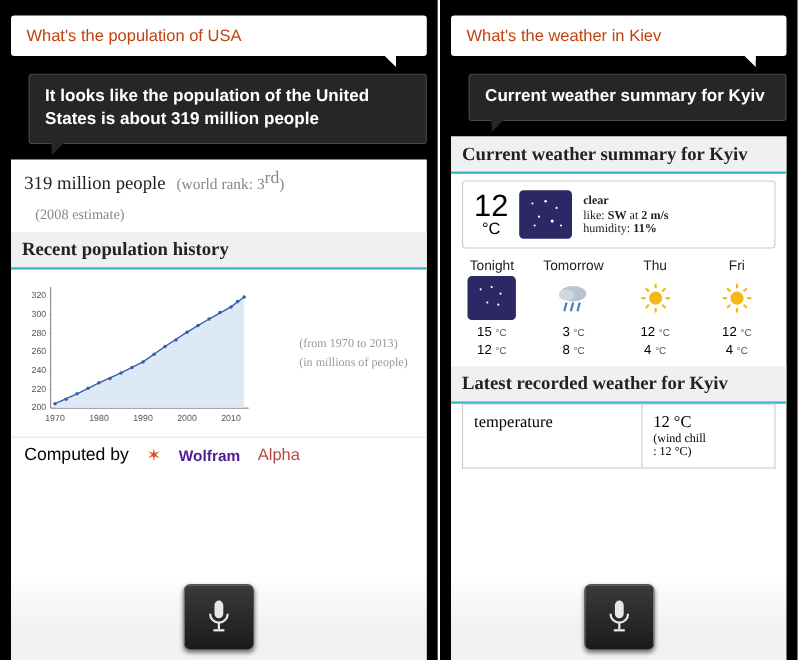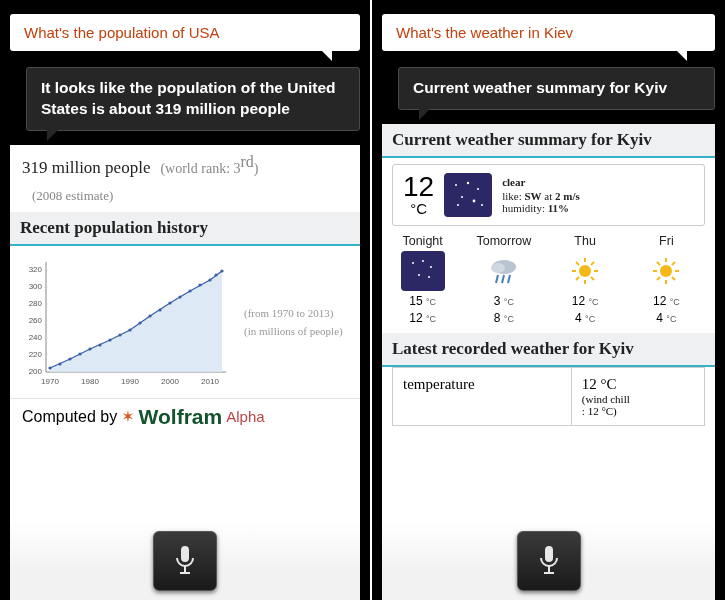--- a/index.html
+++ b/index.html
@@ -100,32 +100,33 @@
   }
   .chart-svg { flex: 1; height: 140px; }
   .chart-note {
     width: 110px;
     color: #999;
     font-size: 11px;
     display: flex;
     flex-direction: column;
     justify-content: center;
     gap: 6px;
+    margin-left: 28px;
   }
   .computed {
     padding: 6px 12px;
     font-size: 16px;
     font-family: -apple-system, Arial, sans-serif;
     border-top: 1px solid #e2e2e2;
     margin-top: 4px;
     display: flex;
     align-items: center;
-    gap: 4px;
-  }
-  .wa-logo { color: #14532d; font-weight: bold; font-size: 21px; }
+    gap: 16px;
+  }
+  .wa-logo { color: #4c1d95; font-weight: bold; font-size: 14px; }
   .wa-alpha { color: #b44; font-weight: normal; font-size: 15px; }
   .curweather {
     border: 1px solid #ccc;
     border-radius: 3px;
     margin: 6px 10px;
     padding: 8px 10px;
     display: flex;
     align-items: center;
     gap: 10px;
   }

